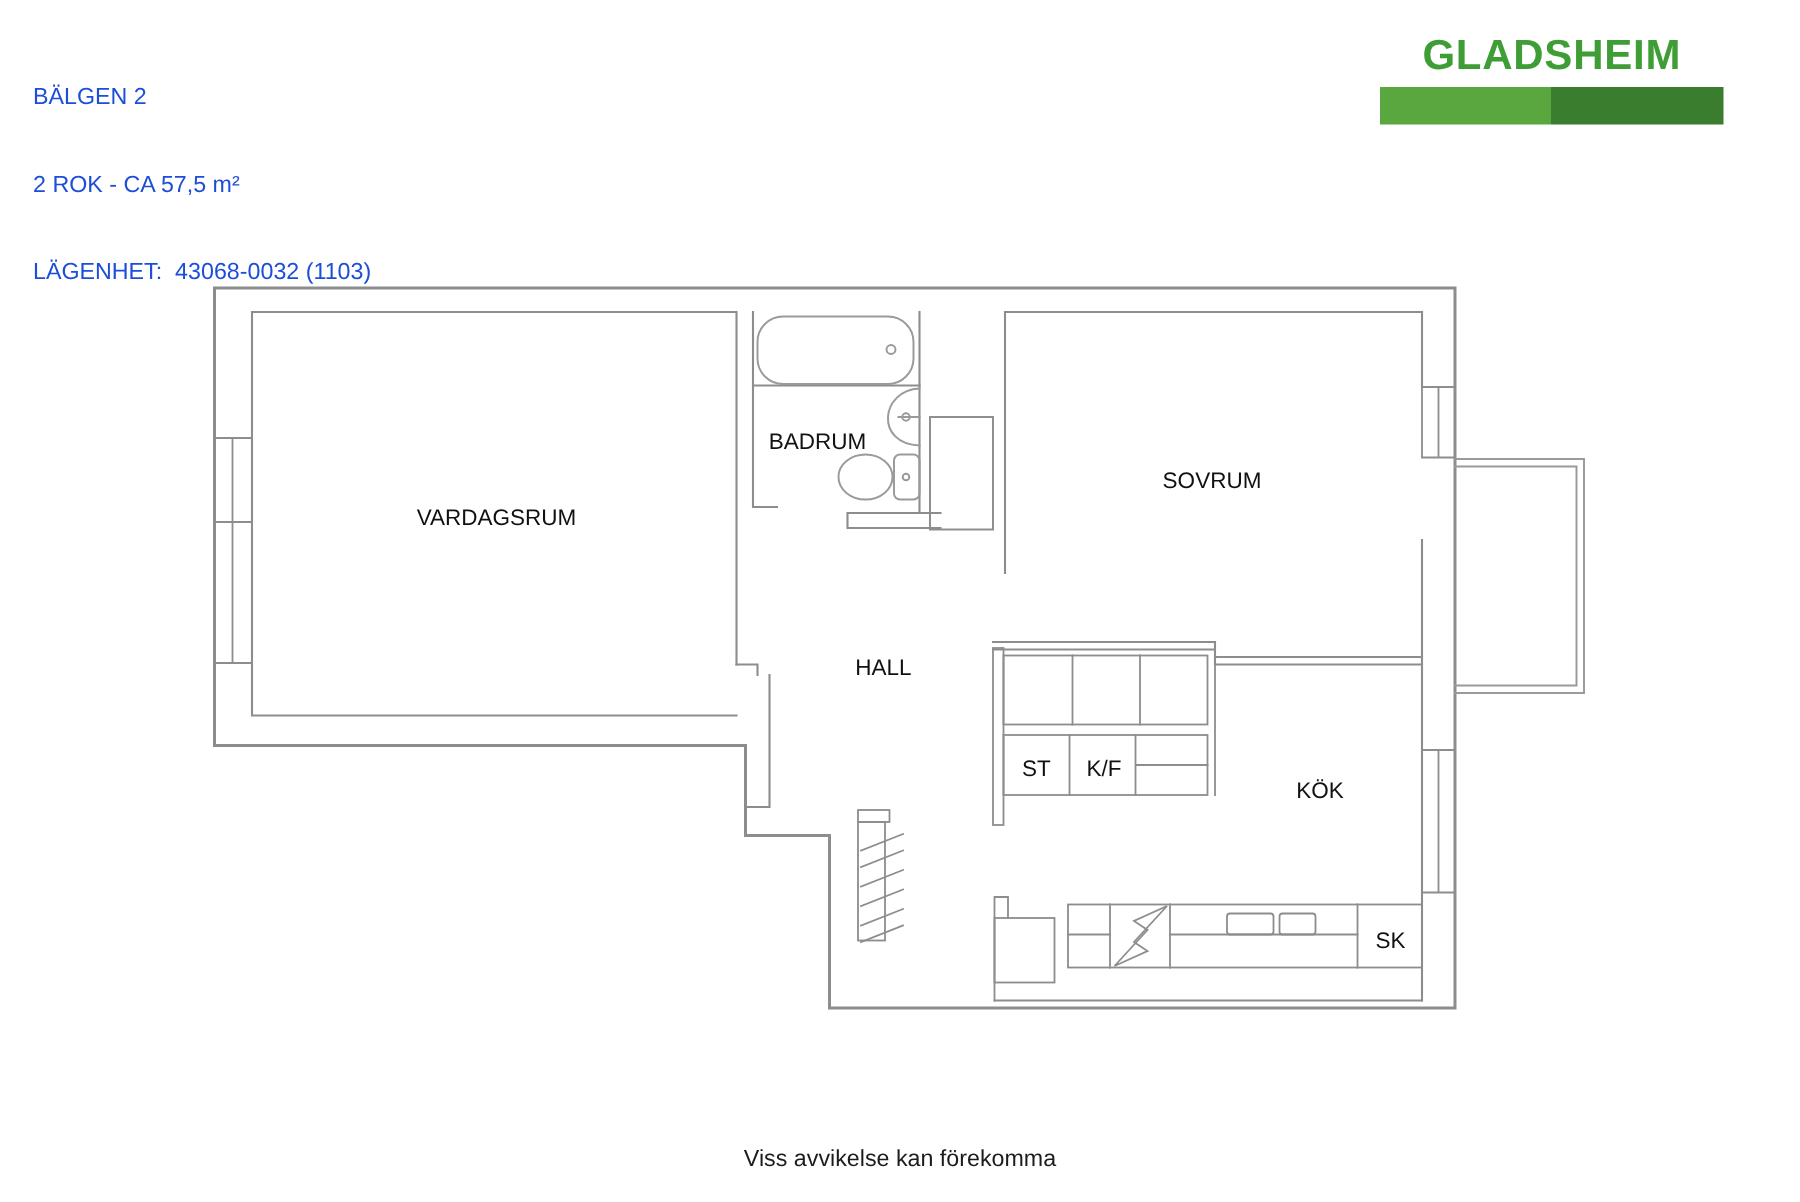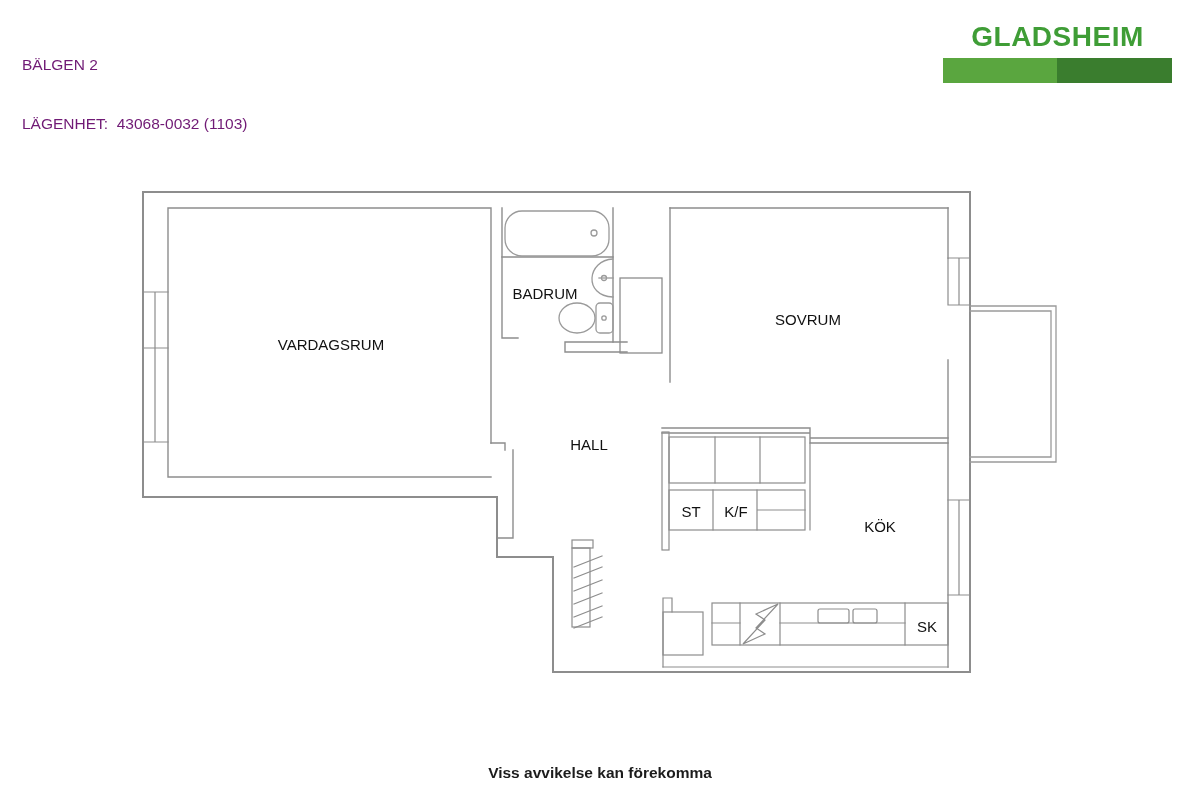--- a/index.html
+++ b/index.html
@@ -2,48 +2,49 @@
 <html><head>
 <meta charset="utf-8">
 <style>
   html,body{margin:0;padding:0;}
   body{
     width:1200px;height:801px;position:relative;background:#ffffff;
     font-family:"Liberation Sans", sans-serif;overflow:hidden;
   }
   
   .header-info{
-    position:absolute;left:22px;top:16px;color:#701a75;
+    position:absolute;left:22px;top:16px;color:#1d4ed8;
     font-size:15.5px;line-height:19.5px;white-space:pre;
   }
   
-  .logo{position:absolute;left:943px;top:20px;width:229px;}
+  .logo{position:absolute;left:920px;top:20px;width:229px;}
   .logo-text{
     display:block;text-align:center;font-weight:bold;font-size:28px;
     letter-spacing:0.5px;color:#3f9d36;line-height:34px;
   }
   .logo-bar{position:absolute;left:0;top:38px;width:229px;height:25px;display:flex;}
   .logo-bar .seg-left{width:114px;height:25px;background:#5aa63f;}
   .logo-bar .seg-right{width:115px;height:25px;background:#3a7d2e;}
   
   .plan{position:absolute;left:0;top:0;}
   .plan text{
     font-family:"Liberation Sans", sans-serif;font-size:15px;fill:#111111;
   }
   
   .footer{
     position:absolute;left:0;top:764px;width:1200px;text-align:center;
-    font-size:15.5px;color:#1c1c1c;font-weight:bold;
+    font-size:15.5px;color:#1c1c1c;
   }
 </style>
 </head>
 <body>
 
 <div class="header-info">
   <div>BÄLGEN 2</div>
+  <div>2 ROK - CA 57,5 m²</div>
   <div>LÄGENHET:  43068-0032 (1103)</div>
 </div>
 
 <div class="logo">
   <span class="logo-text">GLADSHEIM</span>
   <div class="logo-bar">
     <div class="seg-left"></div>
     <div class="seg-right"></div>
   </div>
 </div>

